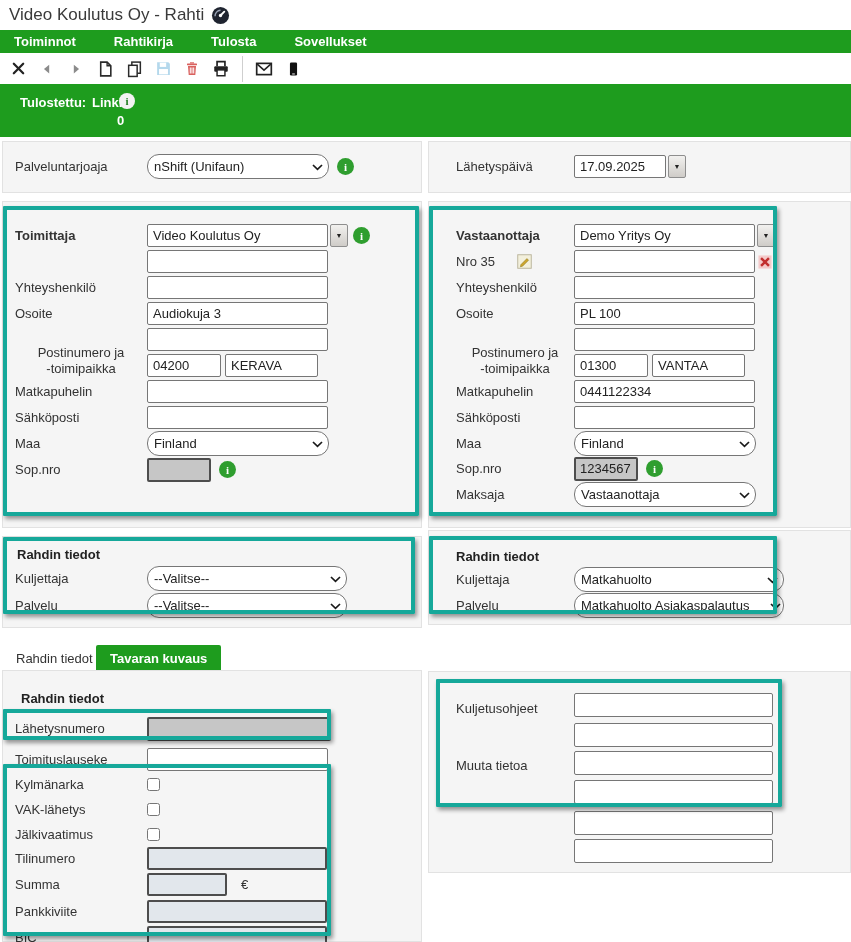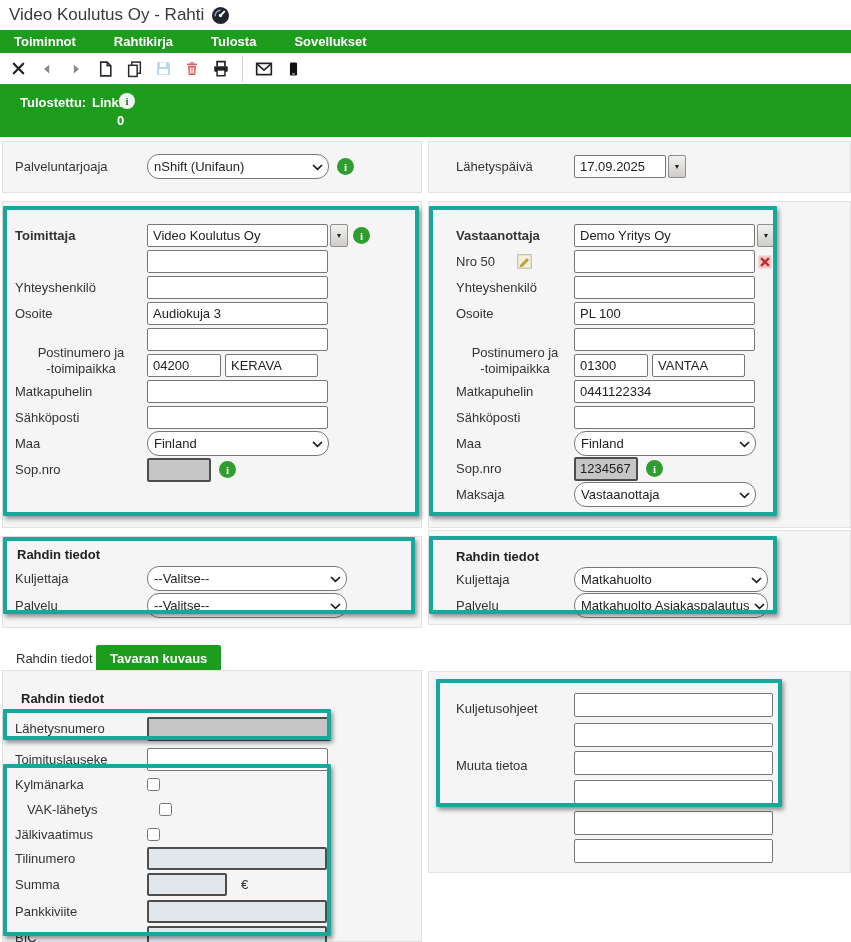--- a/index.html
+++ b/index.html
@@ -33,21 +33,21 @@
   .ti.w90{width:92px;}
   .ti.w74{width:74px;}
   .ti.w93{width:93px;margin-left:4px;}
   .ti.w199{width:199px;height:24px;}
   .dis-dark{box-sizing:border-box;height:24px;background:#c6c6c6;border:2px solid #4d4d4d;border-radius:2px;
       font:13px "Liberation Sans","DejaVu Sans",sans-serif;padding:0 4px;color:#222;}
   .dis-light{box-sizing:border-box;height:23px;background:#e2e7ec;border:2px solid #4d4d4d;border-radius:2px;}
   .sel{position:relative;box-sizing:border-box;height:25px;border:1px solid #767676;border-radius:12px;background:#fff;
        display:flex;align-items:center;padding:0 20px 0 6px;font-size:13px;color:#222;cursor:default;}
   .sel .chev{position:absolute;right:5px;top:9px;}
-  .w182{width:182px;}.w200{width:200px;}.w194{width:194px;}
+  .w182{width:182px;}.w200{width:200px;}.w194{width:210px;}
   .ddbtn{width:16px;height:21px;margin-left:2px;background:linear-gradient(#f2f1ef,#cfccc8);border:1px solid #8e8e8e;border-radius:2px;
         display:flex;align-items:center;justify-content:center;font-size:7px;color:#222;cursor:default;}
   .info{width:17px;height:17px;margin-left:8px;border-radius:50%;background:#2f9e2f;color:#fff;flex:none;
         display:flex;align-items:center;justify-content:center;font-size:11px;font-weight:700;font-family:"Liberation Serif",serif;}
   .cb{width:13px;height:13px;margin:0;}
   
   .hl{position:absolute;border:4px solid #16a89a;border-radius:1px;box-shadow:2px 3px 4px rgba(0,0,0,.4);pointer-events:none;box-sizing:border-box;}
   
   .tab{position:absolute;top:645px;height:27px;display:flex;align-items:center;padding:0 14px;font-size:13px;box-sizing:border-box;}
   .tab.inactive{left:2px;color:#333;background:#fff;}
@@ -233,21 +233,21 @@
   </div>
 
   <div class="panel" style="left:428px;top:201px;width:423px;height:327px;">
     <div class="row r2" style="top:22px;">
       <span class="lbl b">Vastaanottaja</span>
       <input class="ti w180" value="Demo Yritys Oy" style="">
       <span class="ddbtn">▼</span>
     </div>
     <div class="row r2" style="top:48px;">
       <span class="lbl" style="display:flex;align-items:center;gap:22px;">
-        <span>Nro 50</span>
+        <span>Nro 35</span>
         <span>
             <svg width="15" height="15" viewBox="0 0 16 16">
               <rect x=".8" y=".8" width="14.4" height="14.4" fill="#f3f0dc" stroke="#b9b39a"></rect>
               <path d="M4.2 11.3 L10.6 4.9 l1.7 1.7 L5.9 13 l-2.3 .6 z" fill="#cfa72e" stroke="#8b7a23" stroke-width=".6"></path>
             </svg>
           </span>
       </span>
       <input class="ti w180" style="">
       <span style="margin-left:3px;">
           <svg width="14" height="14" viewBox="0 0 16 16">
@@ -379,21 +379,21 @@
       <input class="dis-dark" style="width: 184px;" disabled="">
     </div>
     <div class="row" style="top:77px;">
       <span class="lbl">Toimituslauseke</span>
       <input class="ti w180" style="">
     </div>
     <div class="row" style="top:102px;">
       <span class="lbl">Kylmänarka</span>
       <input type="checkbox" class="cb" style="">
     </div>
-    <div class="row" style="top:127px;margin-left:12px;">
+    <div class="row" style="top:127px;">
       <span class="lbl">VAK-lähetys</span>
       <input type="checkbox" class="cb" style="">
     </div>
     <div class="row" style="top:152px;">
       <span class="lbl">Jälkivaatimus</span>
       <input type="checkbox" class="cb" style="">
     </div>
     <div class="row" style="top:176px;">
       <span class="lbl">Tilinumero</span>
       <input class="dis-light" style="width: 180px;" disabled="">

